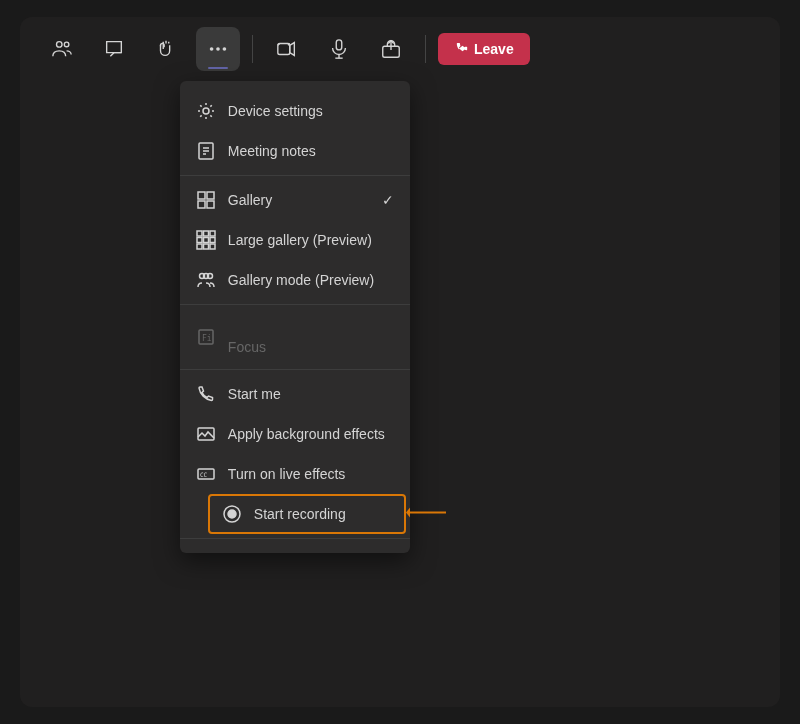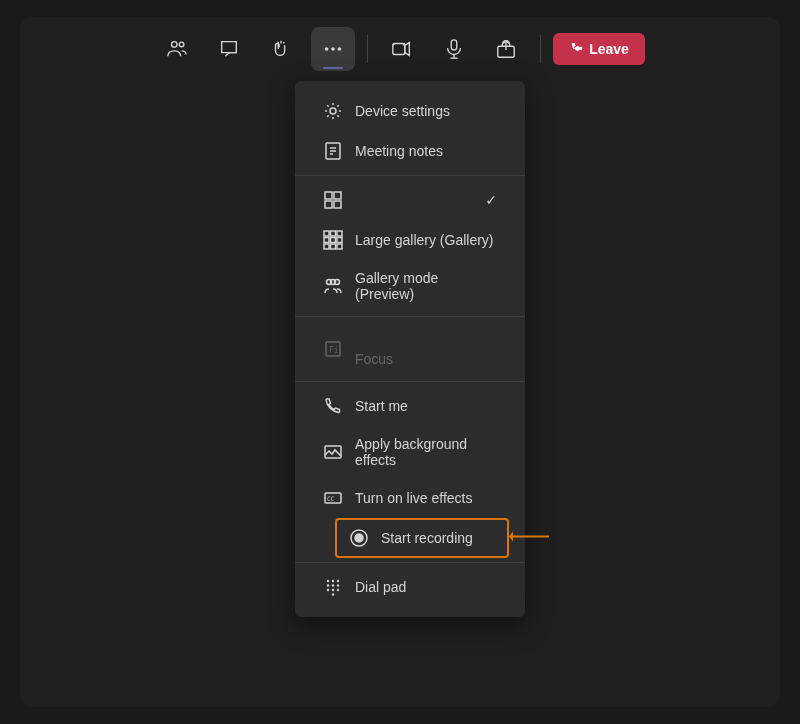--- a/index.html
+++ b/index.html
@@ -14,21 +14,21 @@
       overflow: hidden;
     }
 
     .app-container {
       width: 760px;
       height: 690px;
       background: #201f1f;
       border-radius: 12px;
       position: relative;
       display: flex;
-      flex-direction: column;
+      flex-direction: row;
     }
 
     
     .toolbar {
       display: flex;
       align-items: center;
       justify-content: center;
       padding: 10px 20px;
       gap: 8px;
       position: relative;
@@ -97,21 +97,21 @@
       width: 230px;
       background: #2d2c2c;
       border-radius: 6px;
       box-shadow: 0 8px 24px rgba(0,0,0,0.5);
       z-index: 100;
       padding: 6px 0;
     }
 
     .menu-section {
       border-bottom: 1px solid #3d3d3d;
-      padding: 4px 12px;
+      padding: 4px 0;
     }
 
     .menu-section:last-child {
       border-bottom: none;
     }
 
     .menu-item {
       display: flex;
       align-items: center;
       padding: 10px 16px;
@@ -292,38 +292,39 @@
 
         <div class="menu-item">
           <div class="menu-icon">
             <svg class="icon-svg" viewBox="0 0 20 20" fill="none" stroke="#d4d4d4" stroke-width="1.5">
               <rect x="2" y="2" width="7" height="7"></rect>
               <rect x="11" y="2" width="7" height="7"></rect>
               <rect x="2" y="11" width="7" height="7"></rect>
               <rect x="11" y="11" width="7" height="7"></rect>
             </svg>
           </div>
+          <span class="menu-label">Gallery</span>
           <span class="menu-checkmark">✓</span>
         </div>
 
         <div class="menu-item">
           <div class="menu-icon">
             <svg class="icon-svg" viewBox="0 0 20 20" fill="none" stroke="#d4d4d4" stroke-width="1.5">
               <rect x="1" y="1" width="5" height="5"></rect>
               <rect x="7.5" y="1" width="5" height="5"></rect>
               <rect x="14" y="1" width="5" height="5"></rect>
               <rect x="1" y="7.5" width="5" height="5"></rect>
               <rect x="7.5" y="7.5" width="5" height="5"></rect>
               <rect x="14" y="7.5" width="5" height="5"></rect>
               <rect x="1" y="14" width="5" height="5"></rect>
               <rect x="7.5" y="14" width="5" height="5"></rect>
               <rect x="14" y="14" width="5" height="5"></rect>
             </svg>
           </div>
-          <span class="menu-label">Large gallery (Gallery)</span>
+          <span class="menu-label">Large gallery (Preview)</span>
         </div>
 
         <div class="menu-item">
           <div class="menu-icon">
             <svg class="icon-svg" viewBox="0 0 20 20" fill="none" stroke="#d4d4d4" stroke-width="1.5">
               <circle cx="6" cy="6" r="2.5"></circle>
               <circle cx="14" cy="6" r="2.5"></circle>
               <circle cx="10" cy="6" r="2.5"></circle>
               <path d="M2 17c0-3 2-4 4-4M14 17c0-3-2-4-4-4M18 17c0-3-2-4-4-4"></path>
             </svg>
@@ -388,37 +389,20 @@
             <svg width="50" height="20" viewBox="0 0 50 20">
               <line x1="40" y1="10" x2="4" y2="10" stroke="#d97706" stroke-width="2"></line>
               <polygon points="4,5 4,15 0,10" fill="#d97706"></polygon>
             </svg>
           </div>
         </div>
       </div>
 
       <div class="menu-section">
 
-        <div class="menu-item">
-          <div class="menu-icon">
-            <svg class="icon-svg" viewBox="0 0 20 20" fill="#d4d4d4">
-              <circle cx="5" cy="4" r="1.2"></circle>
-              <circle cx="10" cy="4" r="1.2"></circle>
-              <circle cx="15" cy="4" r="1.2"></circle>
-              <circle cx="5" cy="8.5" r="1.2"></circle>
-              <circle cx="10" cy="8.5" r="1.2"></circle>
-              <circle cx="15" cy="8.5" r="1.2"></circle>
-              <circle cx="5" cy="13" r="1.2"></circle>
-              <circle cx="10" cy="13" r="1.2"></circle>
-              <circle cx="15" cy="13" r="1.2"></circle>
-              <circle cx="10" cy="17.5" r="1.2"></circle>
-            </svg>
-          </div>
-          <span class="menu-label">Dial pad</span>
-        </div>
 
       </div>
     </div>
   </div>
 
   <div class="main-content">
   </div>
 </div>
 
 </body></html>

